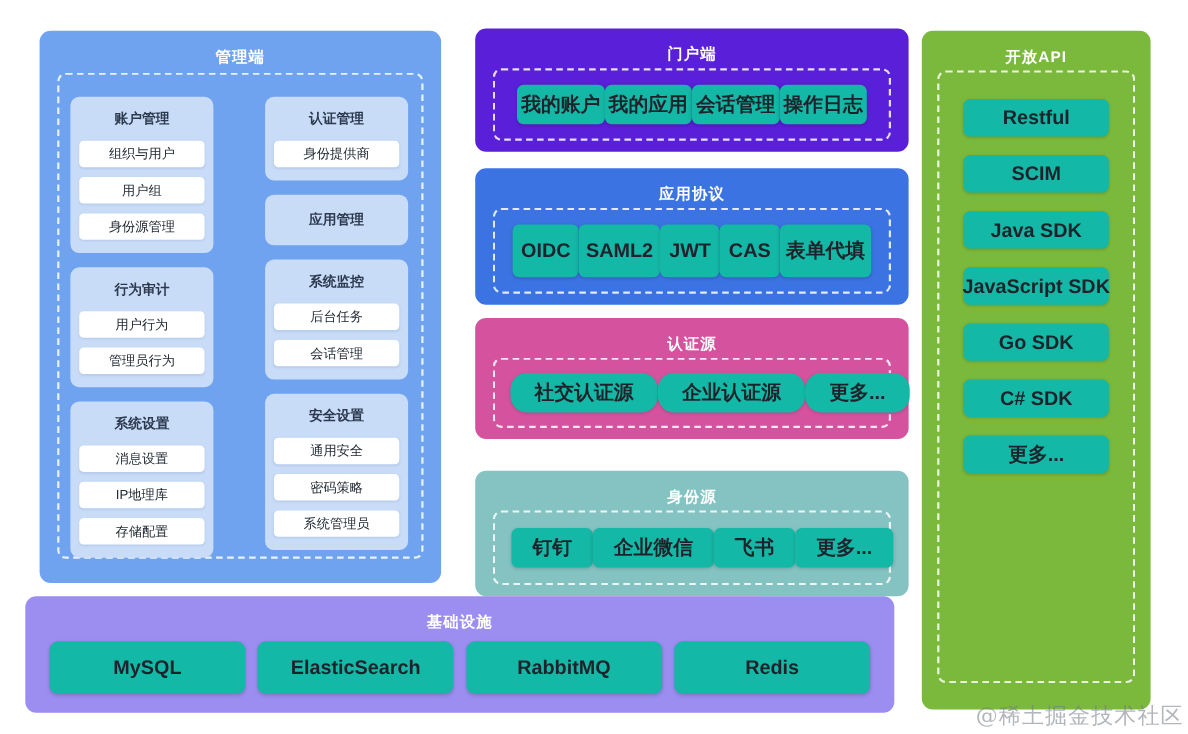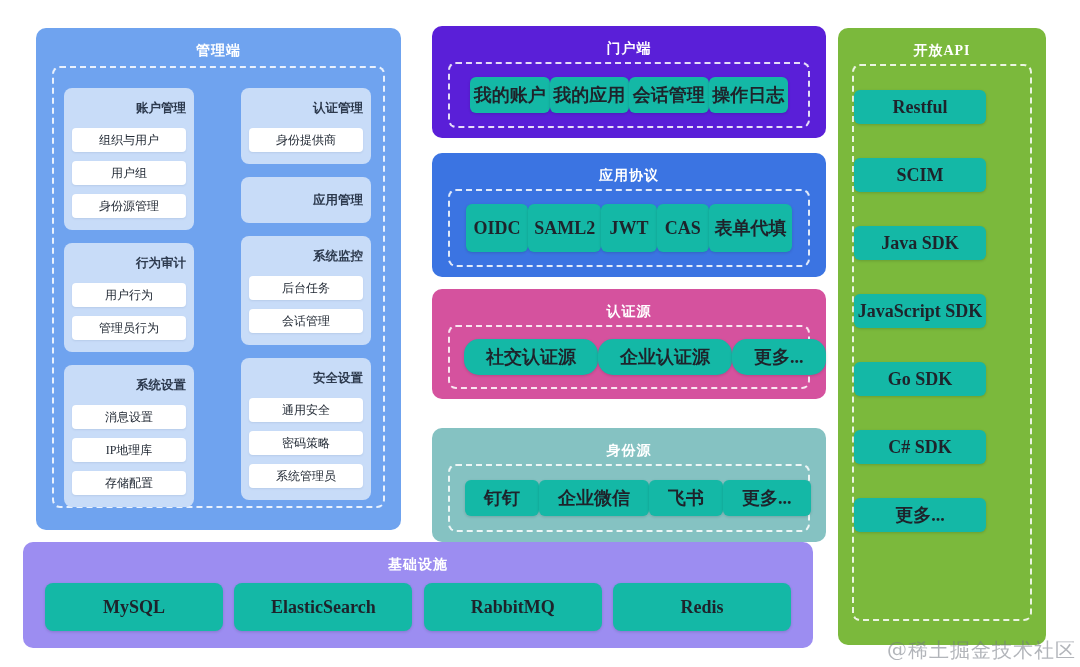--- a/index.html
+++ b/index.html
@@ -1,20 +1,20 @@
 <!DOCTYPE html>
 <html><head>
 <meta charset="utf-8">
 <style>
   html,body{margin:0;padding:0;background:#fff;}
   .canvas{
     position:relative;width:1080px;height:667px;background:#ffffff;overflow:hidden;
     font-family:"Liberation Sans", sans-serif;
   }
-  .panel{position:absolute;border-radius:10px;font-family:Liberation Serif, serif;}
+  .panel{position:absolute;border-radius:10px;}
   .panel-title{
     text-align:center;color:#ffffff;font-size:14px;font-weight:bold;
     padding-top:12px;height:22px;line-height:22px;letter-spacing:1px;
   }
   .dashed{
     border:2px dashed rgba(255,255,255,0.85);border-radius:8px;
   }
 
   
   #admin-panel{left:36px;top:28px;width:365px;height:502px;}
@@ -22,21 +22,21 @@
     margin:4px 16px 18px;height:calc(100% - 34px - 22px - 4px);
     box-sizing:border-box;display:flex;justify-content:space-between;
     padding:20px 12px 0 10px;
   }
   .admin-col{display:flex;flex-direction:column;gap:13px;width:130px;}
   .admin-card{
     background:#C8DCF8;border-radius:8px;box-sizing:border-box;
     padding:10px 8px 12px;
   }
   .admin-card-title{
-    text-align:right;font-size:12.5px;font-weight:600;color:#2d3a4e;
+    text-align:center;font-size:12.5px;font-weight:600;color:#2d3a4e;
     line-height:20px;margin-bottom:10px;
   }
   .admin-card.title-only{padding:13px 8px;}
   .admin-card.title-only .admin-card-title{margin-bottom:0;}
   .admin-item{
     background:#ffffff;border-radius:4px;height:24px;line-height:24px;
     text-align:center;font-size:12px;color:#222a35;margin-bottom:9px;
     box-shadow:0 1px 2px rgba(40,70,120,0.10);
   }
   .admin-item:last-child{margin-bottom:0;}
@@ -62,21 +62,21 @@
   }
   .chip-portal{height:36px;min-width:74px;padding:0 12px;}
   .chip-protocol{height:48px;min-width:52px;padding:15px 11px;}
   .chip-auth{height:36px;padding:0 22px;border-radius:15px;}
   .chip-identity{height:36px;padding:0 19px;}
 
   
   #api-panel{left:838px;top:28px;width:208px;height:617px;}
   #api-panel .dashed{
     margin:2px 14px 22px;height:calc(100% - 34px - 24px - 2px);box-sizing:border-box;
-    display:flex;flex-direction:column;gap:34px;padding-top:24px;
+    display:flex;flex-direction:column;align-items:center;gap:17px;padding-top:24px;
   }
   .chip-api{height:34px;width:132px;}
 
   
   #infra-panel{left:23px;top:542px;width:790px;height:106px;}
   #infra-panel .chip-row{margin:0;border:none;padding:6px 22px 0;height:56px;}
   .chip-infra{height:48px;width:178px;border-radius:8px;}
 
   
   .watermark{

